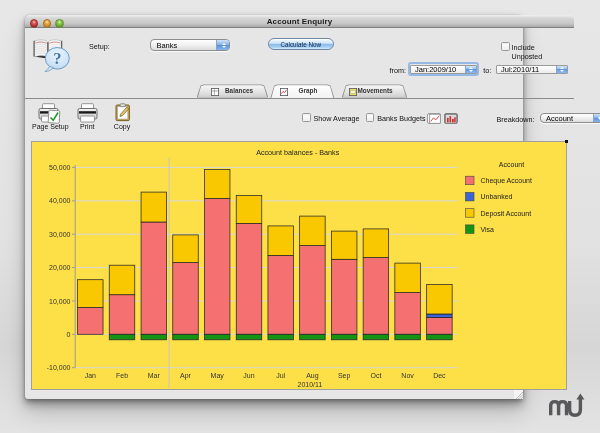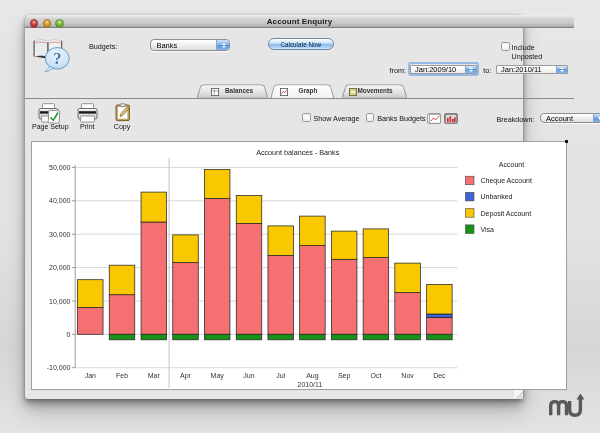--- a/index.html
+++ b/index.html
@@ -35,21 +35,21 @@
   .tabline { position:absolute; left:0; top:82.5px; width:549px; height:1px; background:#8b8b8b; }
   .tab { position:absolute; top:69.4px; height:13.2px; background:#8f8f8f; clip-path:polygon(0% 100%, 4px 8%, 7px 0%, calc(100% - 7px) 0%, calc(100% - 4px) 8%, 100% 100%); }
   .tab .tin { position:absolute; left:1.1px; right:1.1px; top:0.9px; bottom:0; background:linear-gradient(180deg,#f8f8f8 0%,#e2e2e2 55%,#cccccc 100%); clip-path:polygon(0% 100%, 3.4px 8%, 6.4px 0%, calc(100% - 6.4px) 0%, calc(100% - 3.4px) 8%, 100% 100%); }
   .tab.sel { background:#949494; height:14.2px; }
   .tab.sel .tin { background:linear-gradient(180deg,#ffffff 0%,#f2f2f2 100%); bottom:0.4px; }
   .tablbl { position:absolute; font-size:6.4px; font-weight:bold; color:#333; top:72.4px; }
   
   .ticonlbl { position:absolute; font-size:7px; color:#111; text-align:center; white-space:nowrap; }
   .togglebtn { position:absolute; width:14px; height:11.8px; border:1px solid #9d9d9d; border-radius:2px; background:linear-gradient(180deg,#ffffff,#e8e8e8); }
   .togglebtn.pressed { background:linear-gradient(180deg,#b9b9b9,#d9d9d9); border-color:#808080; box-shadow:inset 0 1px 2px rgba(0,0,0,0.25); }
-  .whitearea { position:absolute; left:6.1px; top:126px; width:536.4px; height:249.4px; background:#ffffff; border:1px solid #9f9f9f; }
+  .whitearea { position:absolute; left:6.1px; top:126px; width:536.4px; height:249.4px; background:#fde047; border:1px solid #9f9f9f; }
 </style>
 </head>
 <body>
 <div class="window">
   <div class="titlebar">
     <div class="tl r"></div>
       <div class="tl o"></div>
       <div class="tl g"></div>
     <div class="title">Account Enquiry</div>
   </div>
@@ -79,21 +79,21 @@
     <defs>
         <radialGradient id="bubg" cx="0.5" cy="0.32" r="0.8">
           <stop offset="0" stop-color="#eaf4fd"></stop>
           <stop offset="0.6" stop-color="#cfe4f7"></stop>
           <stop offset="1" stop-color="#b3d2ee"></stop>
         </radialGradient>
       </defs>
     <text x="24.3" y="25.3" text-anchor="middle" font-family="Liberation Serif, serif" font-weight="bold" font-size="16.5" fill="#3f78b0">?</text>
   </svg>
 
-  <div class="lbl" style="left:64px; top:27.2px;">Budgets:</div>
+  <div class="lbl" style="left:64px; top:27.2px;">Setup:</div>
   <div class="popup" style="left:88.4px; top:24.4px; width:80px; height:11.6px;">
     <span class="ptext">Banks</span>
     <div class="cap">
         <div class="arr up"></div>
         <div class="arr dn"></div>
       </div>
   </div>
 
   <div class="aquabtn">
       <span>Calculate Now</span>
@@ -106,21 +106,21 @@
   <div class="focusring" style="left:382.6px; top:47.2px; width:71.6px; height:14px;"></div>
   <div class="combo" style="left:385px; top:49.5px; width:67px; height:9.8px;">
     <span class="ptext">Jan:2009/10</span>
     <div class="cap">
         <div class="arr up"></div>
         <div class="arr dn"></div>
       </div>
   </div>
   <div class="lbl" style="left:458.3px; top:51px;">to:</div>
   <div class="combo" style="left:471px; top:49.5px; width:71.5px; height:9.8px;">
-    <span class="ptext">Jan:2010/11</span>
+    <span class="ptext">Jul:2010/11</span>
     <div class="cap">
         <div class="arr up"></div>
         <div class="arr dn"></div>
       </div>
   </div>
 
   <div class="tabline"></div>
   <div class="tab" style="left:171.6px; width:71.7px;">
       <div class="tin"></div>
     </div>

